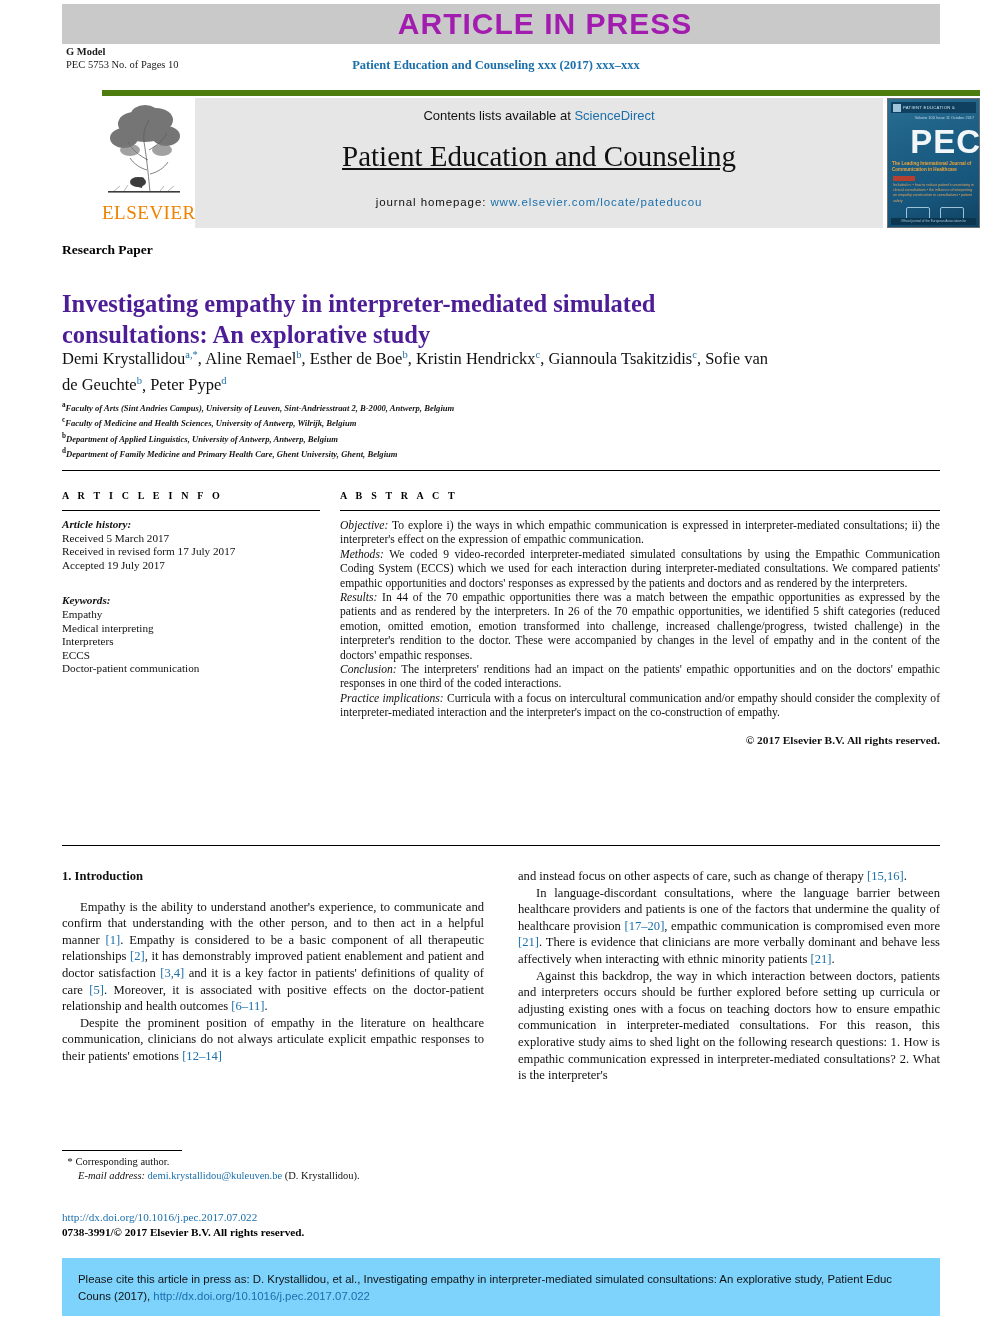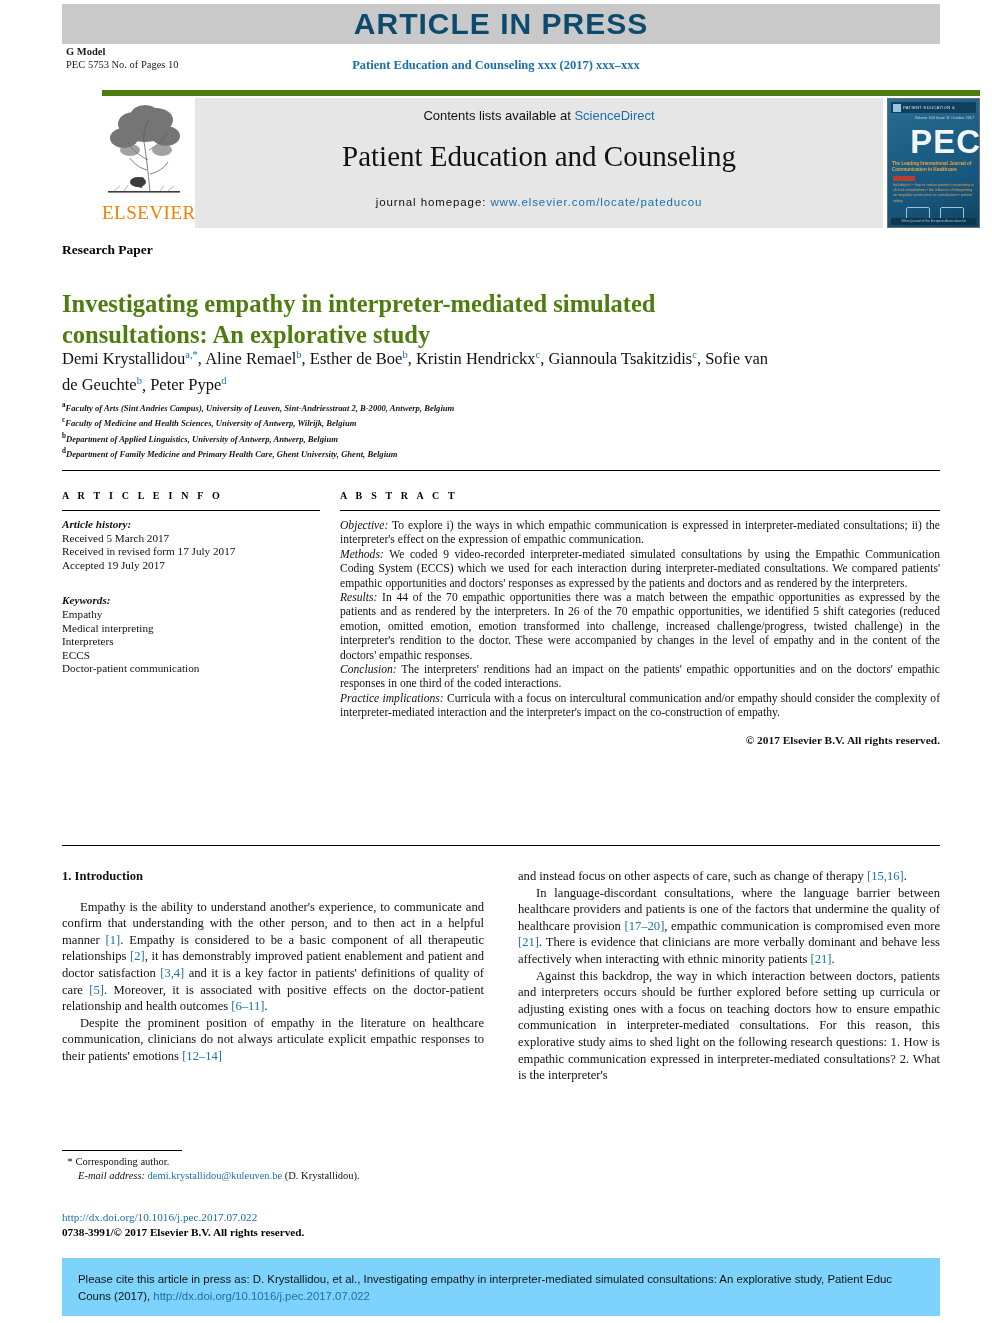--- a/index.html
+++ b/index.html
@@ -33,21 +33,22 @@
     left: 0;
     top: 0;
     width: 878px;
     height: 56px;
     line-height: 40px;
     text-align: center;
     font-family: "Liberation Sans", sans-serif;
     font-weight: bold;
     font-size: 30px;
     letter-spacing: 1px;
-    color: #0c4a6e;
+    color: #a21caf;
+    padding-left: 44px;
   }
   .gmodel {
     position: absolute;
     left: 66px;
     top: 6px;
     font-family: "Liberation Serif", serif;
     font-size: 10.5px;
     line-height: 12.5px;
     color: #1a1a1a;
   }
@@ -104,20 +105,21 @@
   .contents-line .sd { color: #1a6fab; }
   .journal-name {
     position: absolute;
     left: 93px;
     top: 42px;
     width: 688px;
     text-align: center;
     font-family: "Liberation Serif", serif;
     font-size: 29px;
     color: #111;
+    text-decoration: underline;
   }
   .homepage-line {
     position: absolute;
     left: 93px;
     top: 98px;
     width: 688px;
     text-align: center;
     font-family: "Liberation Sans", sans-serif;
     font-size: 11.5px;
     letter-spacing: 0.9px;
@@ -196,21 +198,21 @@
     color:#9fc3d8; text-align:center; line-height:7px; overflow:hidden; }
 
   
   .research-paper {
     position: absolute; left: 62px; top: 242px;
     font-family: "Liberation Serif", serif; font-weight: bold; font-size: 13.5px;
   }
   .art-title {
     position: absolute; left: 62px; top: 272px; width: 700px;
     font-family: "Liberation Serif", serif; font-size: 24.5px; line-height: 31px;
-    color: #4d7c0f;
+    color: #4c1d95;
   }
   .authors {
     position: absolute; left: 62px; top: 343px; width: 720px;
     font-family: "Liberation Serif", serif; font-size: 16.5px; line-height: 22px;
     color: #111;
   }
   .authors sup { color: #1a6fab; font-size: 10.5px; }
   .affils {
     position: absolute; left: 62px; top: 399px; width: 760px;
     font-family: "Liberation Serif", serif; font-style: italic; font-weight: bold;

